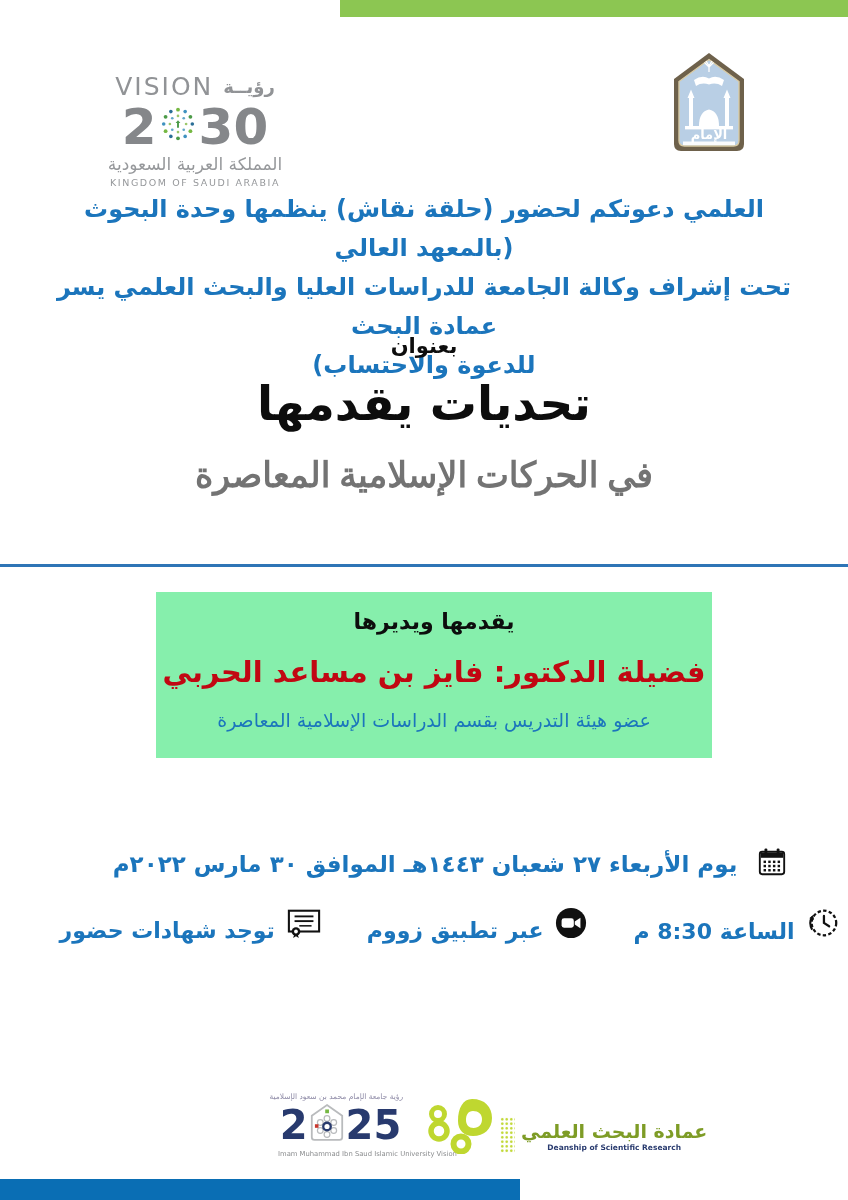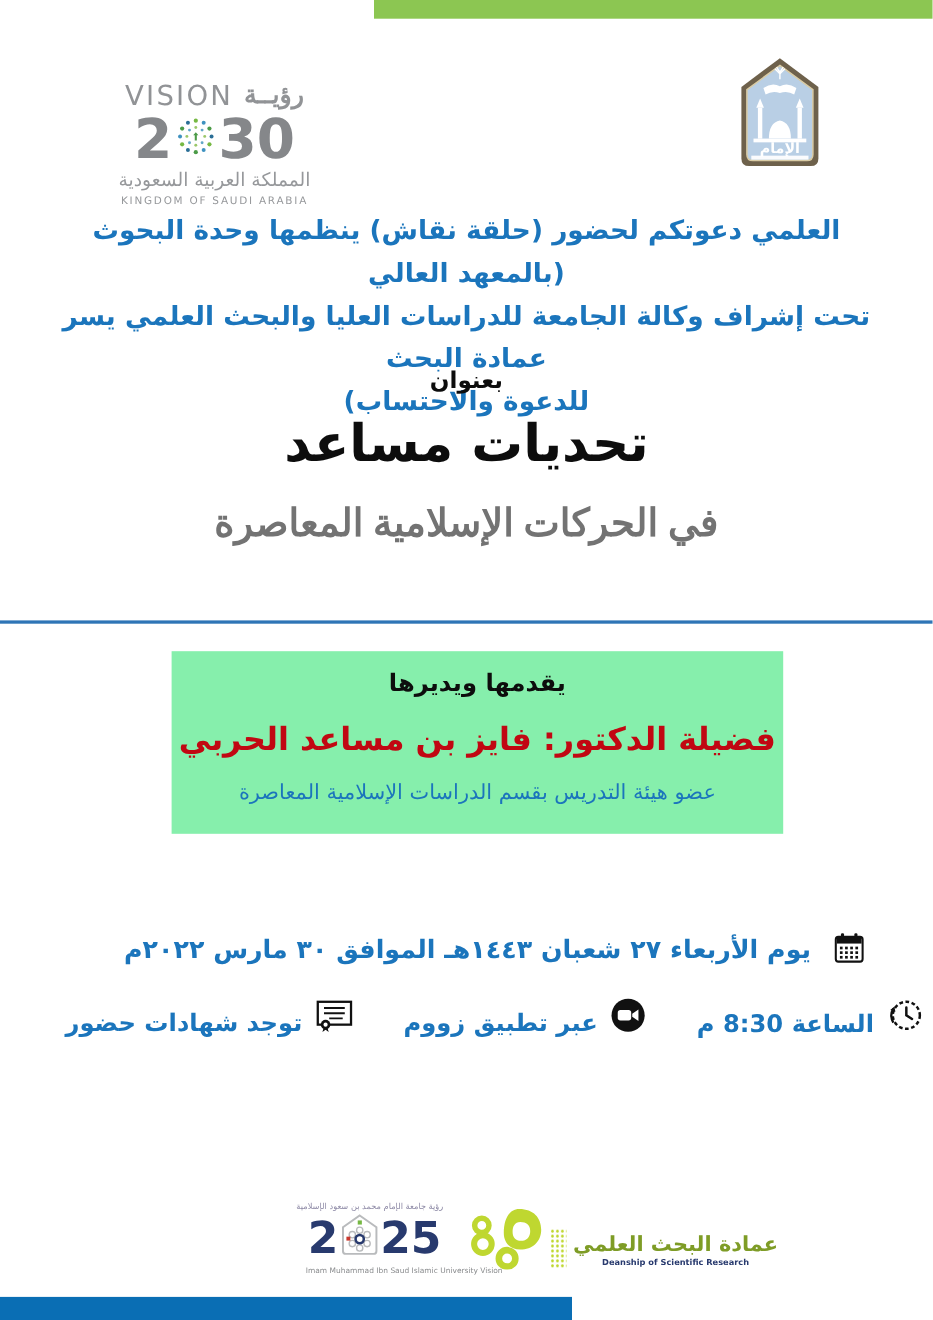--- a/index.html
+++ b/index.html
@@ -6,21 +6,21 @@
   .poster{
     position:relative;width:848px;height:1200px;margin:0 auto;background:#ffffff;
     overflow:hidden;font-family:"DejaVu Sans","Liberation Sans",sans-serif;
   }
   
   .topbar{position:absolute;top:0;left:340px;width:508px;height:17px;background:#8CC652;}
 
   
   .vision{position:absolute;top:72px;left:55px;width:280px;text-align:center;color:#8F9194;}
   .vision-row1{display:flex;justify-content:center;align-items:center;gap:10px;font-size:25px;letter-spacing:2px;color:#919396;}
-  .vision-row1 .ar{font-size:23px;font-weight:bold;letter-spacing:0;font-family:Liberation Serif, serif;}
+  .vision-row1 .ar{font-size:18px;font-weight:bold;letter-spacing:0;}
   .vision-row2{display:flex;justify-content:center;align-items:center;margin-top:2px;font-size:50px;font-weight:bold;color:#85878A;line-height:46px;}
   .vision-row3{font-size:17px;margin-top:3px;color:#96989B;}
   .vision-row4{font-size:9.5px;letter-spacing:1.6px;margin-top:3px;color:#96989B;}
 
   
   .seal{position:absolute;top:52px;left:672px;width:74px;height:100px;}
 
   
   .intro{position:absolute;top:190px;left:40px;right:40px;direction:rtl;text-align:center;
          color:#1B75BC;font-weight:bold;font-size:24px;line-height:39px;}
@@ -136,21 +136,21 @@
     </svg>
   </div>
 
   <div class="intro">
     <div>العلمي دعوتكم لحضور (حلقة نقاش) ينظمها وحدة البحوث (بالمعهد العالي</div>
     <div>تحت إشراف وكالة الجامعة للدراسات العليا والبحث العلمي يسر عمادة البحث</div>
     <div>للدعوة والاحتساب)</div>
   </div>
 
   <div class="subtitle">بعنوان</div>
-  <div class="title1">تحديات مساعد</div>
+  <div class="title1">تحديات يقدمها</div>
   <div class="title2">في الحركات الإسلامية المعاصرة</div>
 
   <div class="divider"></div>
 
   <div class="panel">
     <div class="panel-heading">يقدمها ويديرها</div>
     <div class="panel-name">فضيلة الدكتور: فايز بن مساعد الحربي</div>
     <div class="panel-role">عضو هيئة التدريس بقسم الدراسات الإسلامية المعاصرة</div>
   </div>
 

